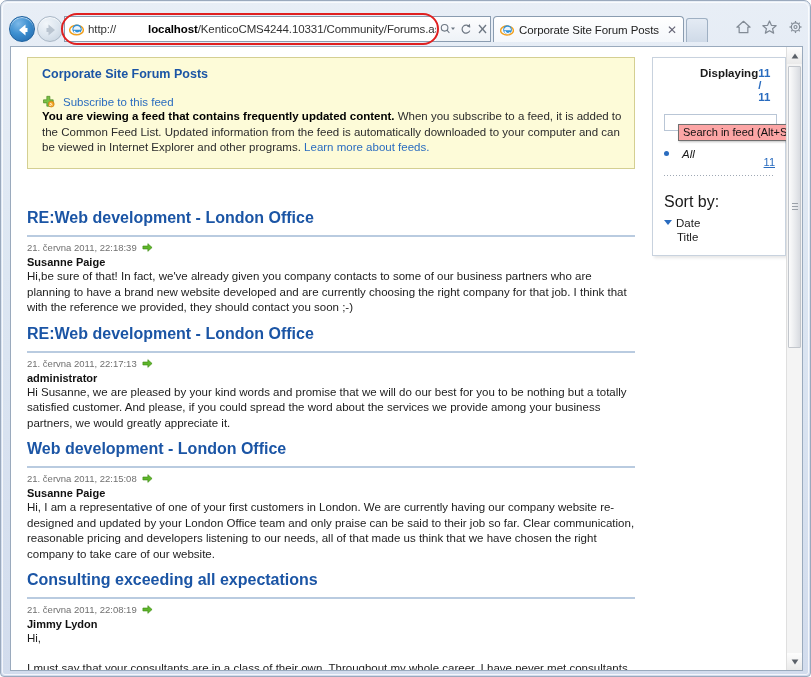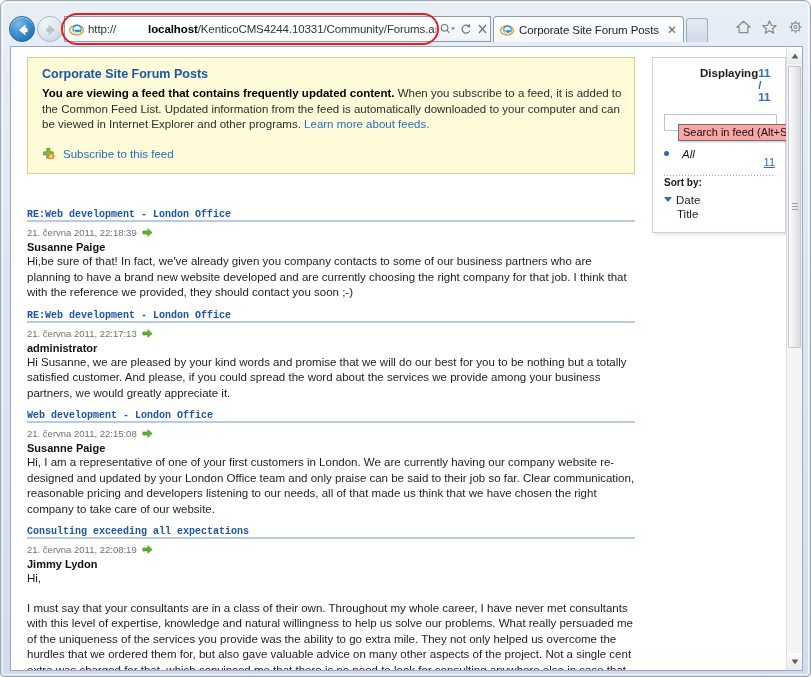--- a/index.html
+++ b/index.html
@@ -217,39 +217,39 @@
   #radio-dot {
     width: 5px; height: 5px; border-radius: 50%; background: #2a6cbf;
   }
   #filter-all-label { font-size: 11.5px; color: #1b1b1b; }
   #filter-all-count { font-size: 11px; color: #2a6cbf; text-decoration: underline; margin-top: 16px; }
   #sidebar-divider {
     margin-top: 7px; height: 1px;
     background: repeating-linear-gradient(90deg,#9fa8b4 0 1px,transparent 1px 3px);
   }
   #sortby-label {
-    margin-top: 1px; font-size: 10px; font-weight: bold; color: #1a1a1a;
+    margin-top: 17px; font-size: 16px; font-weight: normal; color: #1a1a1a;
   }
   .sort-opt {
     margin-top: 6px; display: flex; align-items: center;
     gap: 4px; font-size: 11.5px; color: #1b1b1b; cursor: pointer;
   }
   .sort-opt.indent { padding-left: 13px; margin-top: 2px; }
   #sort-caret {
     width: 0; height: 0;
     border-left: 4px solid transparent; border-right: 4px solid transparent;
     border-top: 5px solid #2a6cbf;
   }
 
   
   #posts { position: absolute; left: 16px; top: 162px; width: 608px; }
   .post { margin-bottom: 9px; }
   .post-title {
-    color: #1b55a5; font-size: 10px; font-weight: bold;
-    cursor: pointer; padding-bottom: 0; font-family: Liberation Mono, monospace;
+    color: #1b55a5; font-size: 16px; font-weight: bold;
+    cursor: pointer; padding-bottom: 8px;
   }
   .post-rule { height: 2px; background: #b9cbe0; margin-bottom: 5px; }
   .post-meta {
     display: flex; align-items: center; gap: 5px;
     font-size: 9.5px; color: #707070; margin-bottom: 3px;
   }
   .post-author {
     font-size: 11px; font-weight: bold; color: #111; margin-bottom: 1px;
   }
   .post-body { font-size: 11.5px; color: #1c1c1c; line-height: 15.5px; }
@@ -340,31 +340,31 @@
         </g>
       </svg>
     </div>
   </div>
 
   <div id="content-area">
     <div id="page-canvas">
 
       <div id="feed-info-box">
         <div id="feed-title">Corporate Site Forum Posts</div>
-        <div id="feed-desc">
-          <b>You are viewing a feed that contains frequently updated content.</b><span> When you subscribe to a feed, it is added to the Common Feed List. Updated information from the feed is automatically downloaded to your computer and can be viewed in Internet Explorer and other programs. </span><span class="feedlink">Learn more about feeds.</span>
-        </div>
         <div id="subscribe-row">
           <svg width="14" height="14" viewBox="0 0 16 16">
             <path d="M5.5 1.5 L9 1.5 L9 5.5 L12.8 5.5 L12.8 9 L9 9 L9 12.8 L5.5 12.8 L5.5 9 L1.7 9 L1.7 5.5 L5.5 5.5 Z" fill="#7ac143" stroke="#4e8a26" stroke-width=".8" stroke-linejoin="round"></path>
             <circle cx="10.6" cy="10.4" r="3.3" fill="#f5a623" stroke="#c87b10" stroke-width=".8"></circle>
             <circle cx="9.2" cy="11.8" r=".85" fill="#ffffff"></circle>
             <path d="M8.9 9.4a2.6 2.6 0 0 1 2.6 2.6" fill="none" stroke="#ffffff" stroke-width=".9"></path>
           </svg>
           <span id="subscribe-link">Subscribe to this feed</span>
+        </div>
+        <div id="feed-desc">
+          <b>You are viewing a feed that contains frequently updated content.</b><span> When you subscribe to a feed, it is added to the Common Feed List. Updated information from the feed is automatically downloaded to your computer and can be viewed in Internet Explorer and other programs. </span><span class="feedlink">Learn more about feeds.</span>
         </div>
       </div>
 
       <div id="feed-sidebar">
         <div id="displaying-row">
           <span id="displaying-label">Displaying</span>
           <span id="displaying-count">11 / 11</span>
         </div>
         <div id="search-wrap">
           <input id="feed-search-input" type="text" value="" style="">

